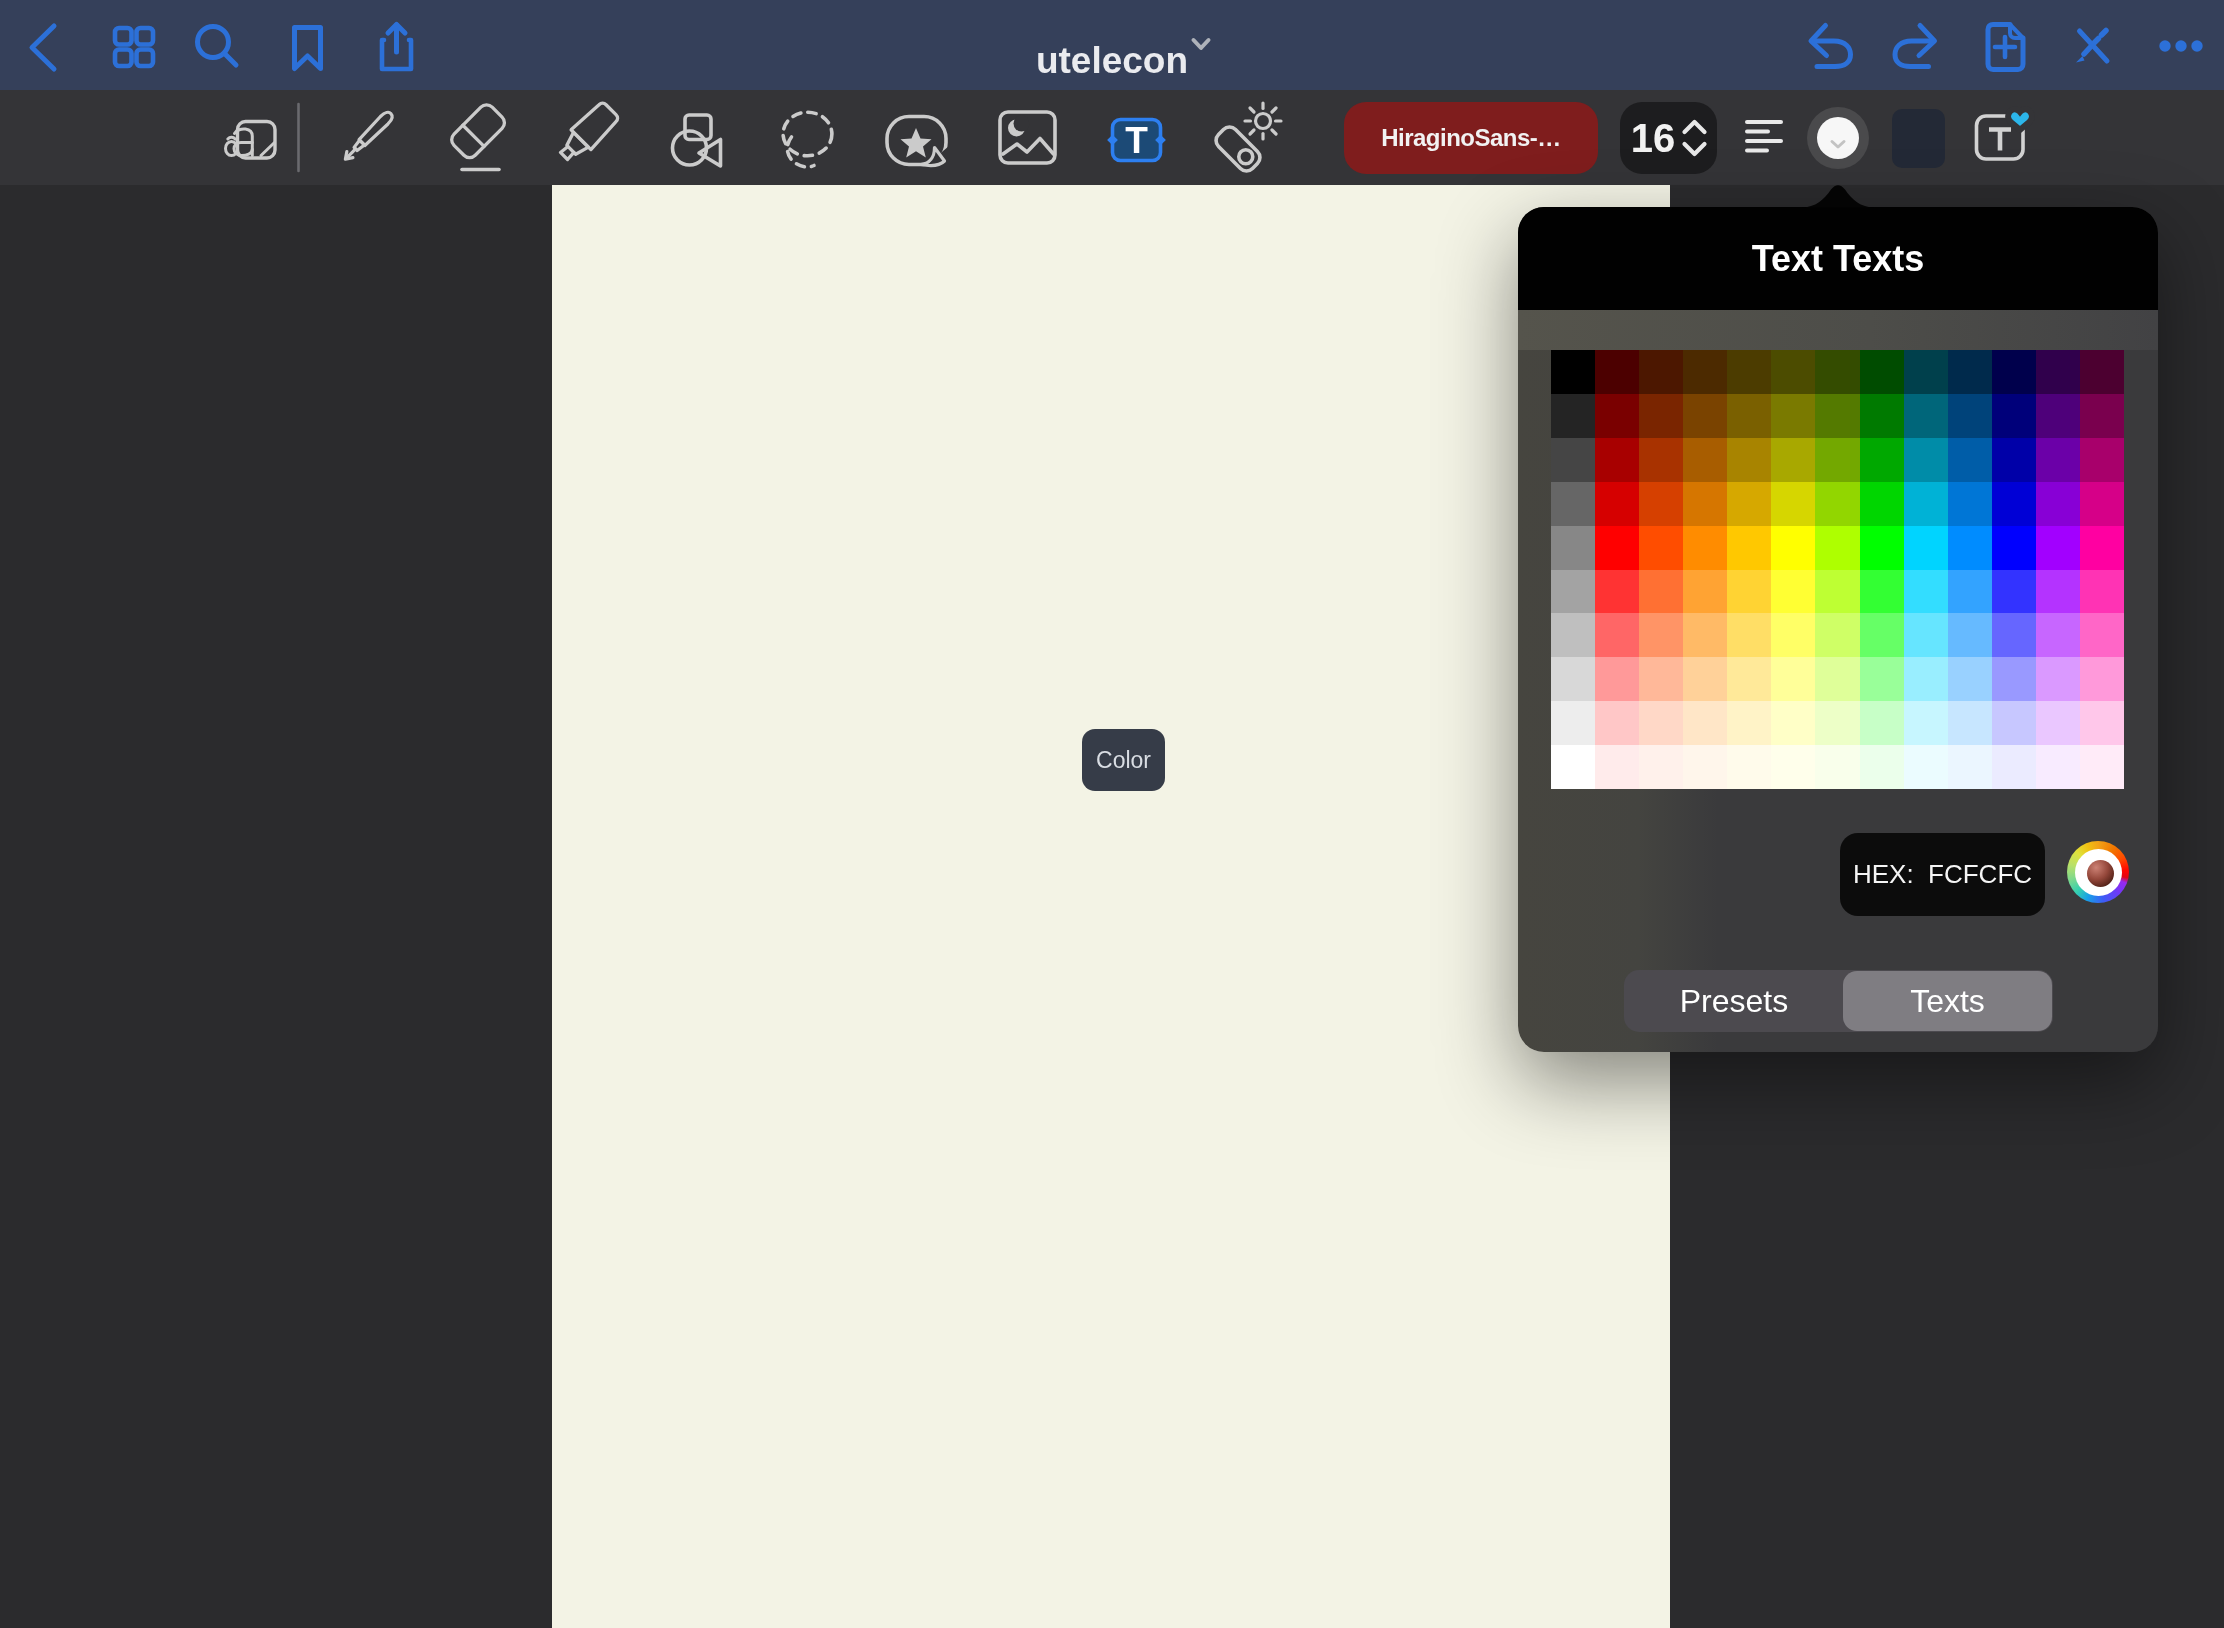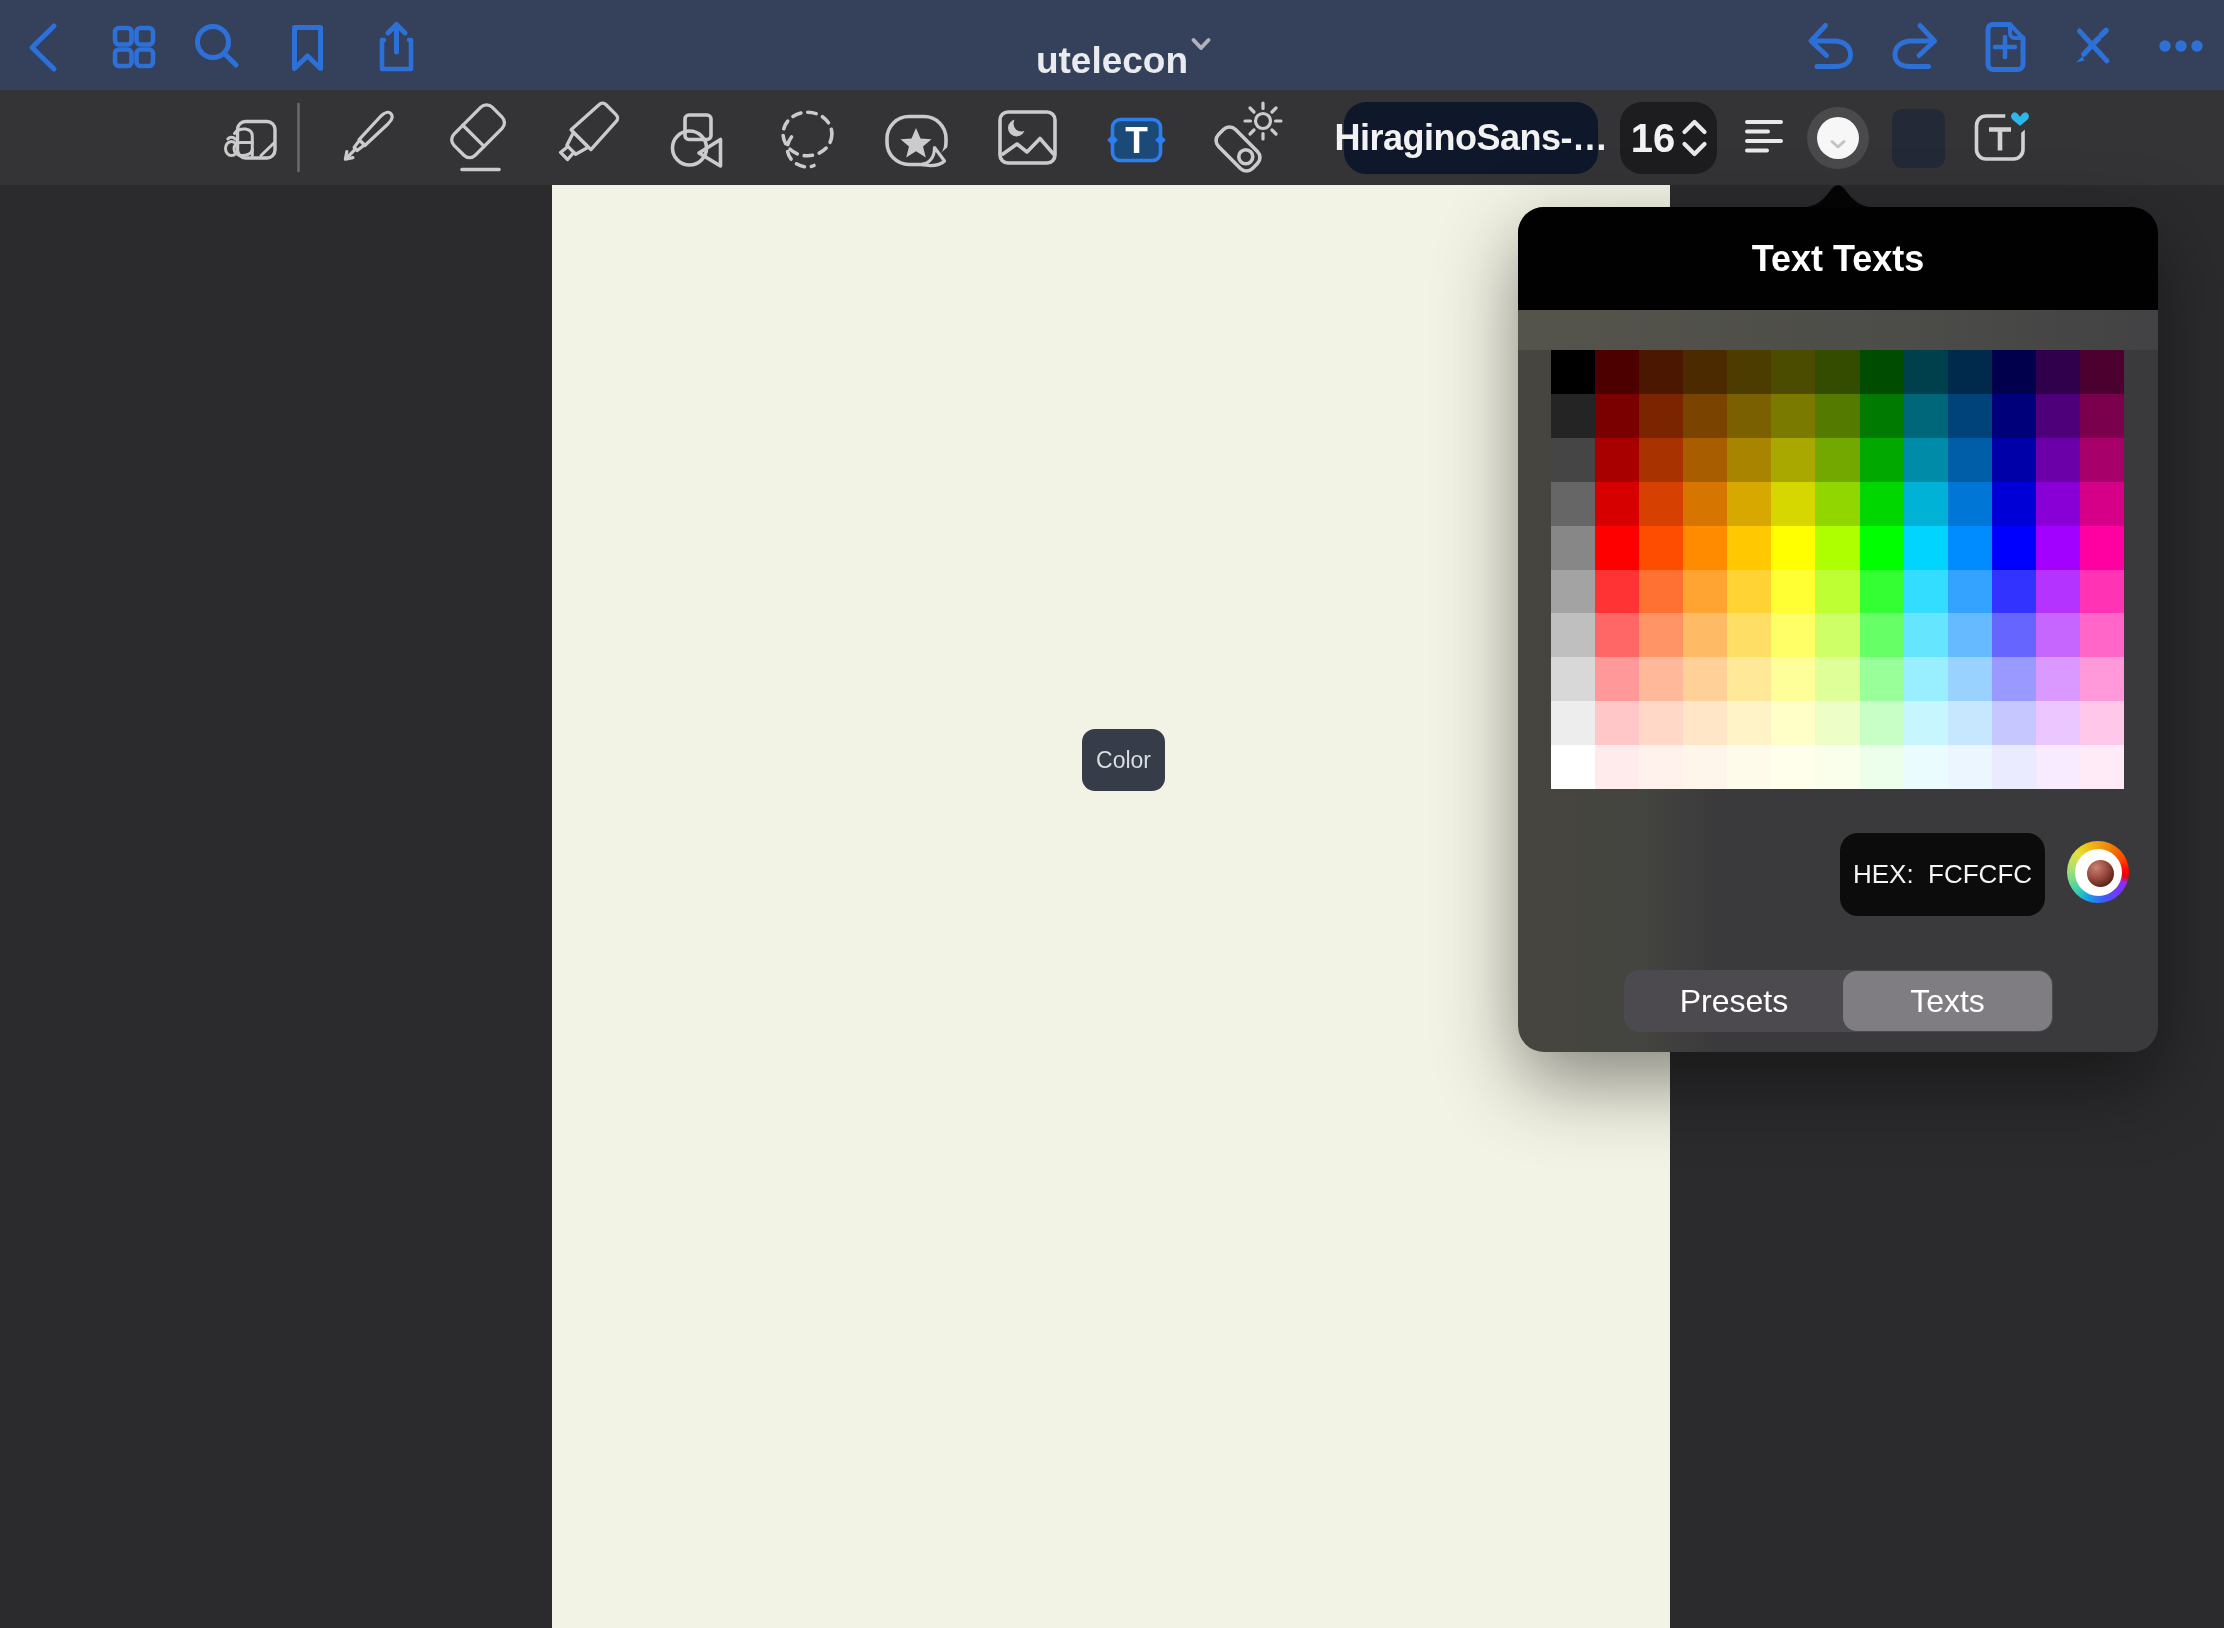--- a/index.html
+++ b/index.html
@@ -34,22 +34,22 @@
   #wheel{left:2067px;top:841px;width:62px;height:62px;border-radius:50%;
     background:conic-gradient(from 0deg,#f2a318,#f07800 9%,#ff4a00 17%,#ff0600 24%,#e40413 28%,#9729ee 31%,#6c3bf7 38%,#3d5cf5 47%,#18a0e8 56%,#35d0b0 63%,#7fd98c 71%,#b8e06a 79%,#dfe23c 87%,#f0c012 94%,#f2a318);}
   #wheel:before{content:'';position:absolute;left:7.5px;top:7.5px;width:47px;height:47px;border-radius:50%;background:#fff;}
   #wheel:after{content:'';position:absolute;left:20px;top:19px;width:27px;height:27px;border-radius:50%;
     background:radial-gradient(circle at 34% 28%,#cd8275,#94473a 45%,#502016 80%,#38130c);}
   
   #segm{left:1624px;top:970px;width:429px;height:62px;background:#4c4a4f;border-radius:15px;}
   #segsel{left:1843px;top:971px;width:209px;height:60px;background:#7f7d82;border-radius:14px;}
   .seglab{top:970px;height:62px;line-height:62px;color:#fff;font-size:32px;text-align:center;}
   
-  #fontpill{left:1344px;top:102px;width:254px;height:72px;background:#0f172a;border-radius:22px;
-    color:#f2f2f2;font-size:36px;font-weight:bold;display:flex;align-items:center;justify-content:center;letter-spacing:-0.5px;}
+  #fontpill{left:1344px;top:102px;width:254px;height:72px;background:#7f1d1d;border-radius:22px;
+    color:#f2f2f2;font-size:24px;font-weight:bold;display:flex;align-items:center;justify-content:center;letter-spacing:-0.5px;}
   #sizepill{left:1620px;top:102px;width:97px;height:72px;background:#1d1d1f;border-radius:22px;
     color:#f2f2f2;font-size:38px;font-weight:bold;}
   #swatchouter{left:1807px;top:107px;width:62px;height:62px;border-radius:50%;background:#4a4a4c;}
   #swatchinner{left:1817px;top:117px;width:42px;height:42px;border-radius:50%;background:#f7f7f7;}
   #bgwell{left:1892px;top:109px;width:53px;height:59px;border-radius:10px;background:#232936;}
 </style>
 </head>
 <body>
 <div class="abs" id="topbar"></div>
 <div class="abs" id="toolbar2"></div>

